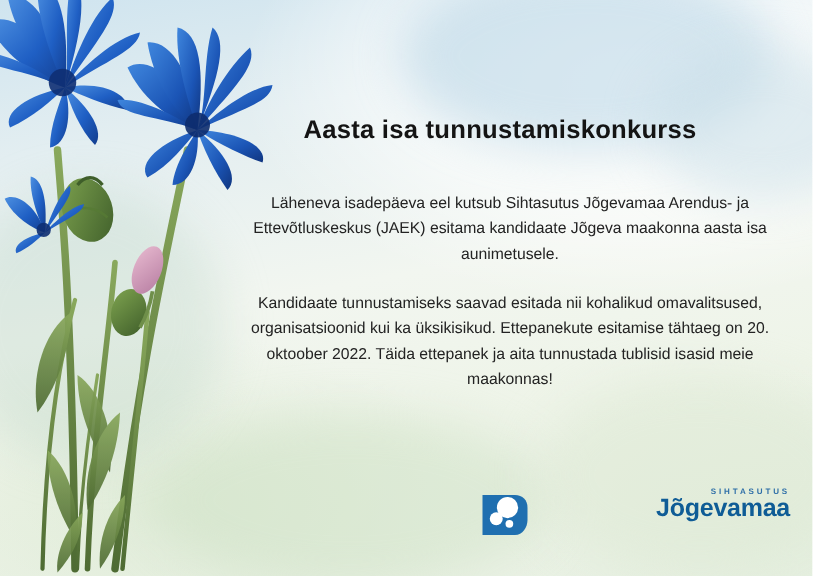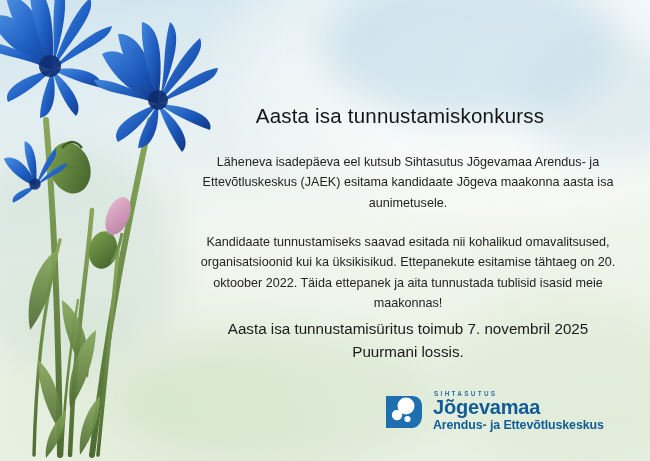--- a/index.html
+++ b/index.html
@@ -52,25 +52,25 @@
     position: absolute;
     left: 150px;
     top: 0;
     width: 500px;
     height: 461px;
     color: #1c1c1c;
   }
   .title {
     position: absolute;
     left: 0;
-    top: 104px;
+    top: 92px;
     width: 500px;
     text-align: center;
     font-size: 20.5px;
-    font-weight: normal;
+    font-weight: bold;
     letter-spacing: 0.2px;
     color: #141414;
   }
   .para {
     position: absolute;
     width: 420px;
     left: 48px;
     text-align: center;
     font-size: 12.6px;
     line-height: 1.62;
@@ -85,20 +85,21 @@
     color: #1a1a1a;
   }
 
   
   .logo {
     position: absolute;
     left: 382px;
     top: 388px;
     width: 252px;
     height: 54px;
+    text-align: right;
   }
   .logo-mark {
     position: absolute;
     left: 0;
     top: 2px;
     width: 44px;
     height: 44px;
   }
   .logo-text {
     position: absolute;
@@ -243,30 +244,28 @@
         <path d="M0,0 C-30,6 -50,20 -44,32 C-26,24 -10,10 0,0 Z"></path>
       </g>
       <circle cx="-2" cy="-4" r="11" fill="#0e2f73" opacity="0.9"></circle>
     </g>
   </svg>
 
   <div class="content">
     <div class="title">Aasta isa tunnustamiskonkurss</div>
     <div class="para p1">Läheneva isadepäeva eel kutsub Sihtasutus Jõgevamaa Arendus- ja Ettevõtluskeskus (JAEK) esitama kandidaate Jõgeva maakonna aasta isa aunimetusele.</div>
     <div class="para p2">Kandidaate tunnustamiseks saavad esitada nii kohalikud omavalitsused, organisatsioonid kui ka üksikisikud. Ettepanekute esitamise tähtaeg on 20. oktoober 2022. Täida ettepanek ja aita tunnustada tublisid isasid meie maakonnas!</div>
-    <div class="para p3">Aasta isa tunnustamisüritus toimub 7. novembril 2025 Puurmani lossis.</div>
   </div>
 
   <div class="logo">
     <svg class="logo-mark" viewBox="0 0 44 44">
       <path d="M4,6 H30 C36,6 40,10 40,16 V26 C40,32 36,38 30,38 H14 L4,38 Z" fill="#1f6fb0"></path>
       <circle cx="24" cy="16" r="8.5" fill="#ffffff"></circle>
       <circle cx="15" cy="25" r="5.2" fill="#ffffff"></circle>
       <circle cx="25.5" cy="29" r="3.1" fill="#ffffff"></circle>
     </svg>
     <div class="logo-text">
       <div class="logo-kicker">SIHTASUTUS</div>
       <div class="logo-main">Jõgevamaa</div>
-      <div class="logo-sub">Arendus- ja Ettevõtluskeskus</div>
     </div>
   </div>
 
 </div>
 
 </body></html>

